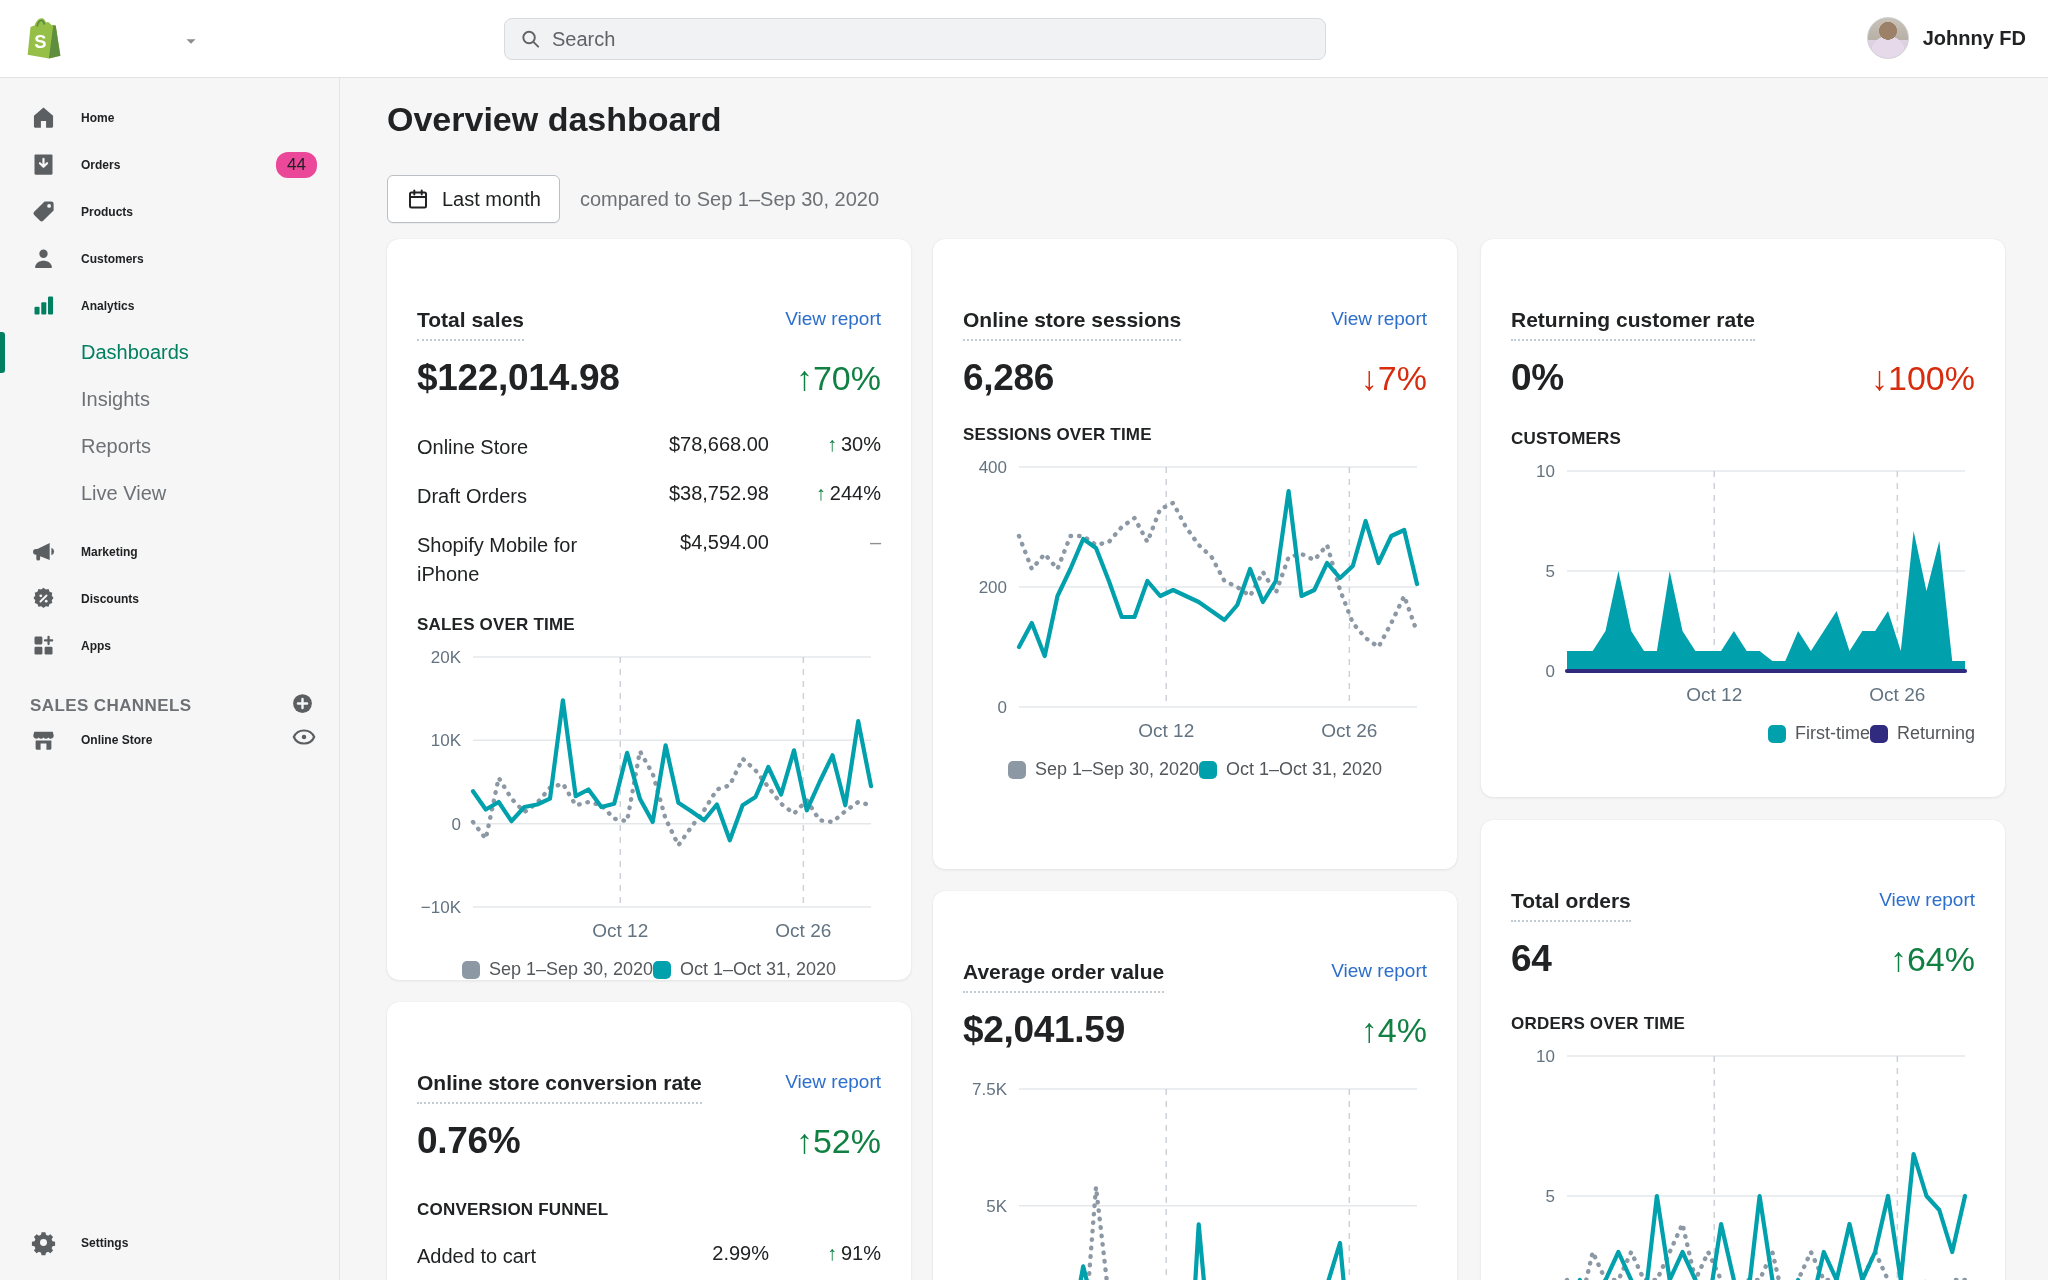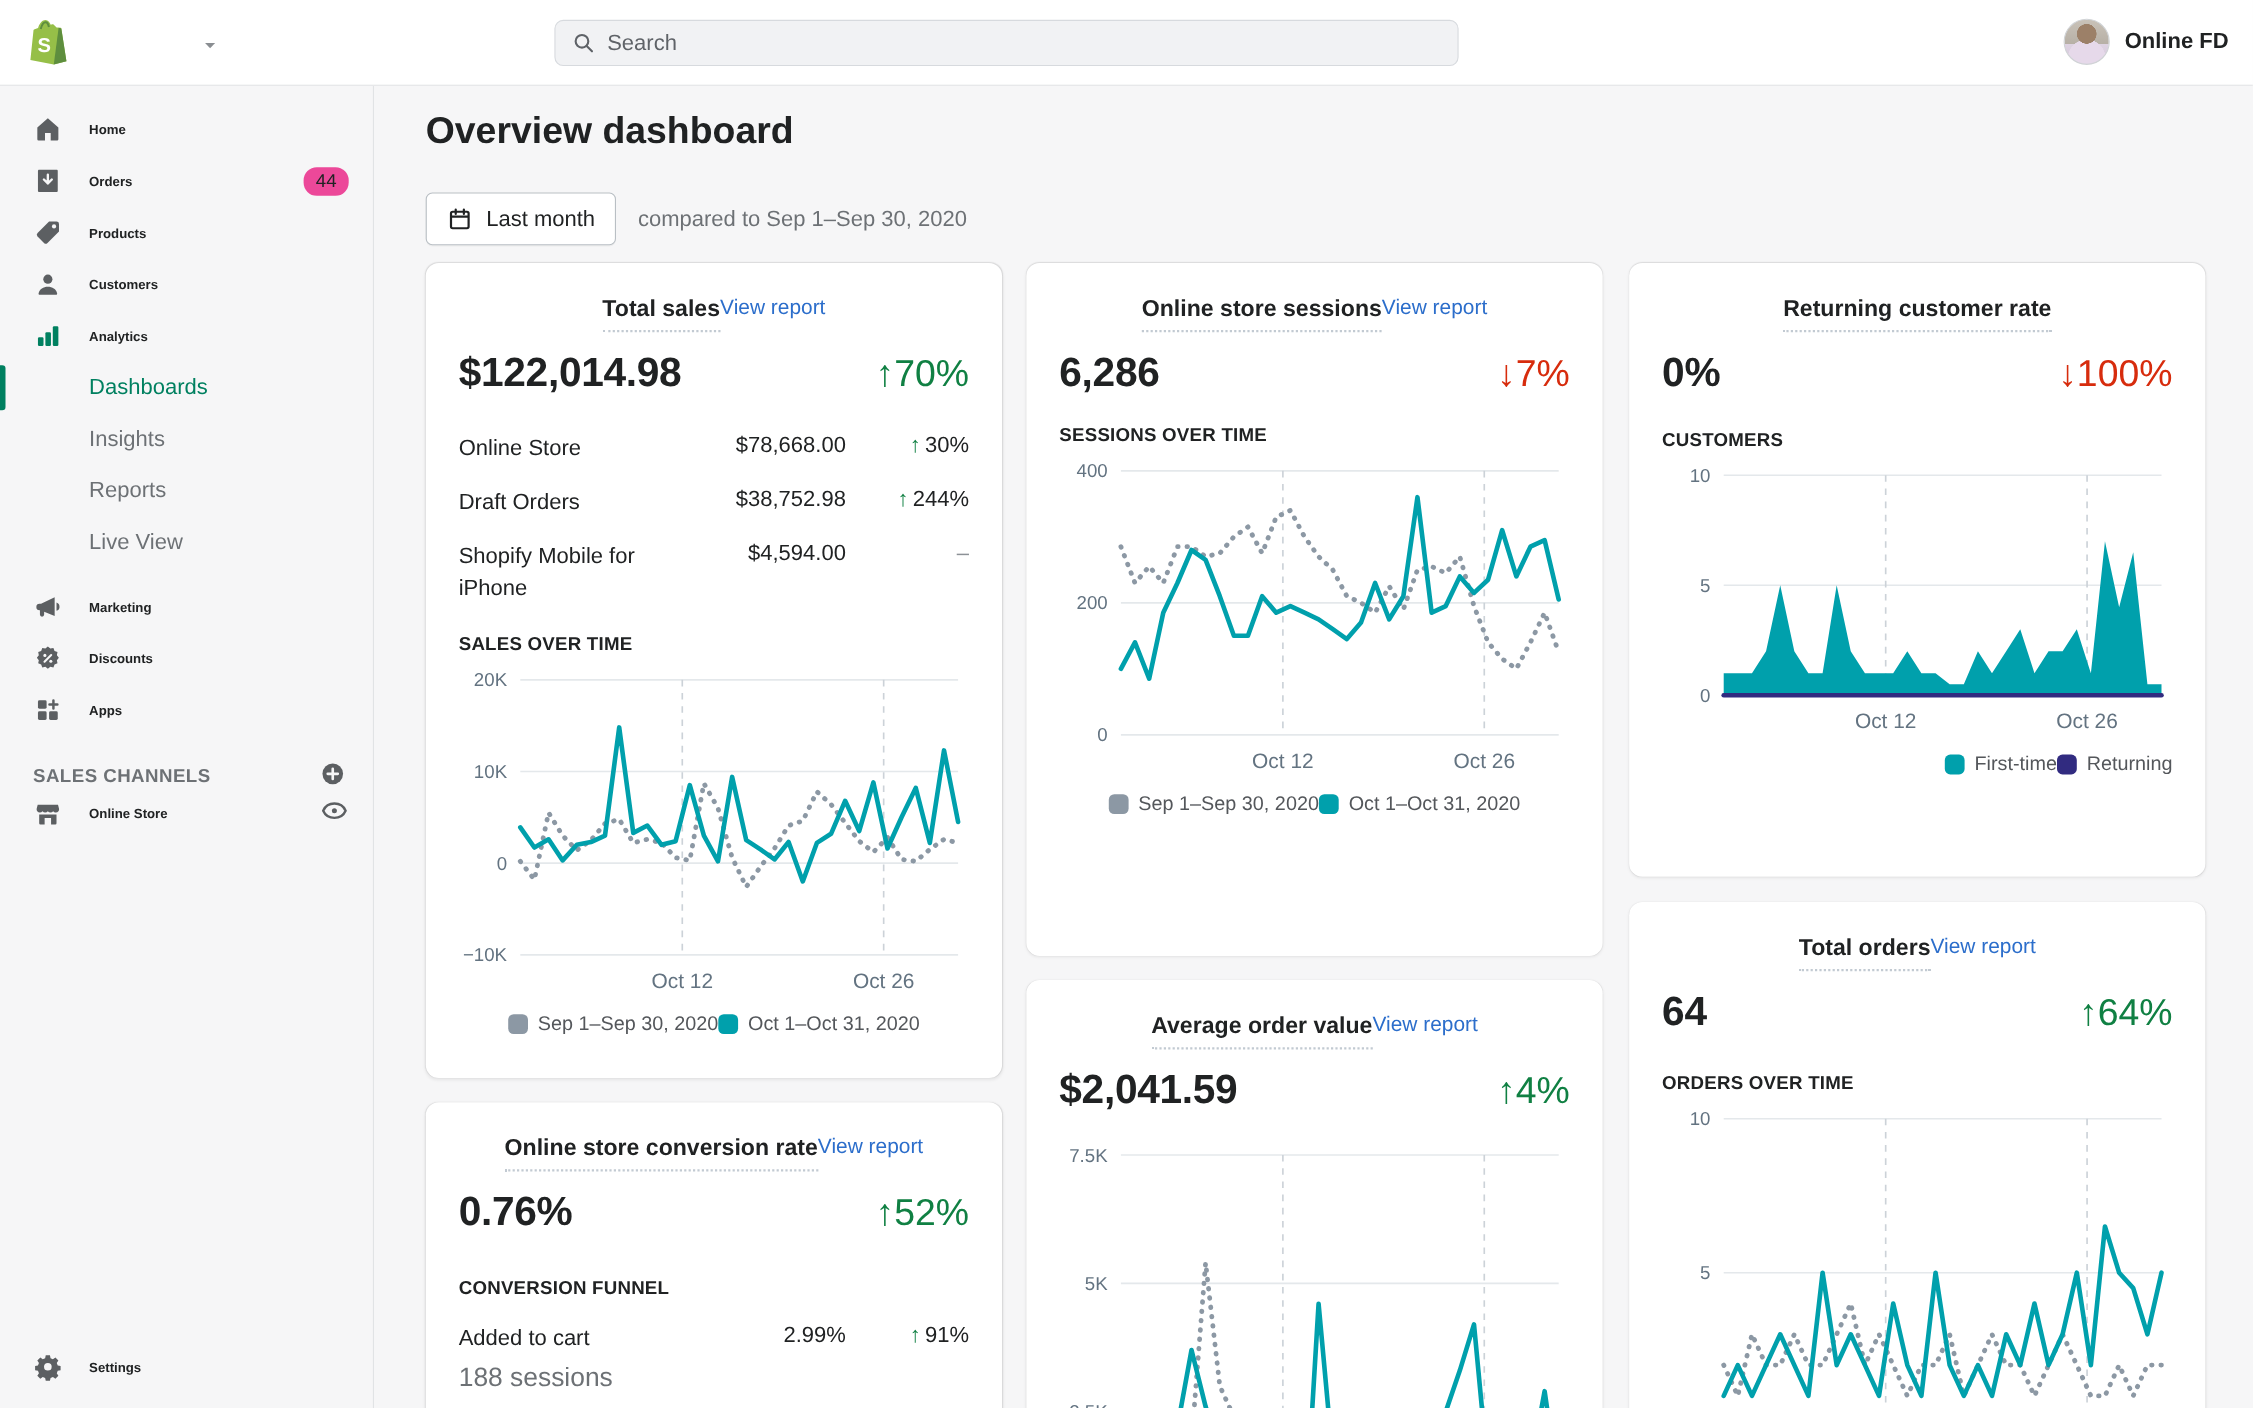--- a/index.html
+++ b/index.html
@@ -41,21 +41,21 @@
   .settings-item { position:absolute; left:0; bottom:14px; width:100%; }
 
   
   .main { position:absolute; left:340px; top:78px; width:1708px; height:1202px; overflow:hidden; }
   .page-title { position:absolute; left:47px; top:22px; font-size:34px; font-weight:700; color:#202223; }
   .controls { position:absolute; left:47px; top:97px; display:flex; align-items:center; gap:20px; }
   .date-btn { display:flex; align-items:center; gap:12px; background:#fff; border:1px solid #b9bfc4; border-radius:6px; height:48px; padding:0 18px; font-size:20px; font-weight:500; color:#202223; cursor:pointer; font-family:inherit; box-shadow:0 1px 0 rgba(0,0,0,.04); }
   .compare { font-size:20px; color:#6d7175; }
 
   .card { position:absolute; width:524px; background:#fff; border-radius:12px; box-shadow:0 1px 3px rgba(23,24,24,.08), 0 0 1px rgba(23,24,24,.1); padding:30px 30px; }
-  .card-head { display:flex; align-items:flex-start; justify-content:center; }
+  .card-head { display:flex; align-items:flex-start; justify-content:space-between;margin-top:39px; }
   .card-title { font-size:21px; font-weight:600; color:#202223; border-bottom:2px dotted #c2cad2; padding-bottom:7px; }
   .view-report { font-size:19px; color:#2c6ecb; text-decoration:none; cursor:pointer; }
   .big-row { display:flex; align-items:baseline; justify-content:space-between; margin-top:16px; }
   .big-value { font-size:37px; font-weight:650; letter-spacing:-.3px; }
   .big-delta { font-size:34px; }
   .mrows { margin-top:34px; }
   .mrow { display:flex; align-items:flex-start; margin-bottom:20px; font-size:20px; }
   .mrow .ml { flex:1; max-width:210px; line-height:1.45; }
   .mrow .ml .sub { display:block; font-size:24px; color:#6d7175; margin-top:4px; }
   .mrow .mv { width:170px; text-align:right; margin-left:auto; }
@@ -87,21 +87,21 @@
   </span>
   <div class="searchbox">
     <svg width="24" height="24" viewBox="0 0 24 24">
       <circle cx="10.5" cy="10.5" r="6" fill="none" stroke="#5f6368" stroke-width="2"></circle>
       <path d="M15 15l5 5" stroke="#5f6368" stroke-width="2" stroke-linecap="round"></path>
     </svg>
     <input type="text" placeholder="Search" style="">
   </div>
   <div class="user">
     <span class="avatar"></span>
-    <span class="user-name">Online FD</span>
+    <span class="user-name">Johnny FD</span>
   </div>
 </header>
 
 <nav class="sidebar">
   <div class="nav">
     <div class="nav-item">
       <span class="ic">
           <svg width="27" height="27" viewBox="0 0 24 24" fill="#5c5f62">
             <path d="M12 3.2 3.5 10.5V20a1 1 0 0 0 1 1h5.2v-6h4.6v6h5.2a1 1 0 0 0 1-1v-9.5Z"></path>
           </svg>

